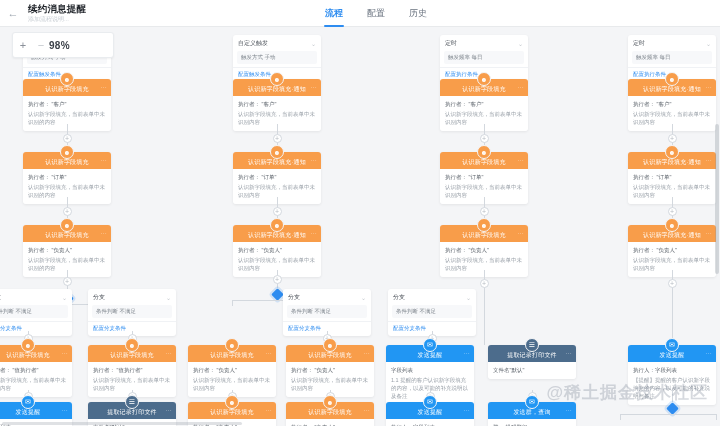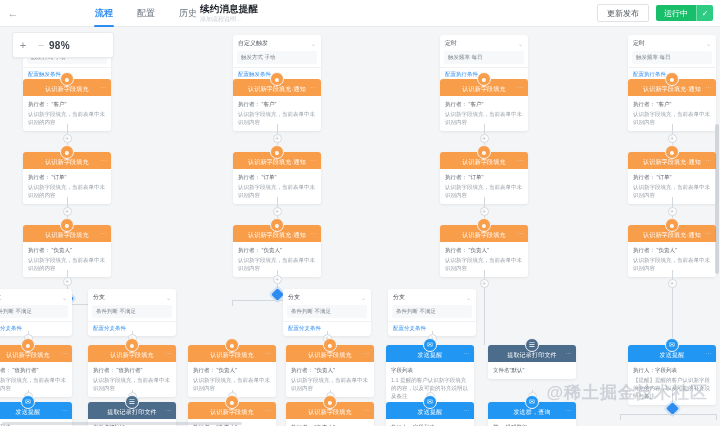--- a/index.html
+++ b/index.html
@@ -161,38 +161,31 @@
     background: rgba(140,148,158,.28); border-radius: 2px; cursor: pointer;
   }
 </style>
 </head>
 <body>
 
 <div id="app">
 
   <div id="header">
     <div id="back-btn">←</div>
+    <div id="title-block">
+      <div id="page-title">续约消息提醒</div>
+      <div id="page-subtitle">添加流程说明...</div>
+    </div>
+
     <div id="tabs">
       <div class="tab active">流程</div>
       <div class="tab">配置</div>
       <div class="tab">历史</div>
     </div>
 
-    <div id="title-block">
-      <div id="page-title">续约消息提醒</div>
-      <div id="page-subtitle">添加流程说明...</div>
-    </div>
-
-    <div id="header-actions">
-      <div id="publish-btn">更新发布</div>
-      <div id="status-group">
-        <div id="status-label">运行中</div>
-        <div id="status-check">✓</div>
-      </div>
-    </div>
   </div>
 
   <div id="canvas">
     <div id="canvas-inner">
 
       <div id="zoom-widget">
         <div id="zoom-in">+</div>
         <div id="zoom-out">−</div>
         <div id="zoom-value">98%</div>
       </div>

